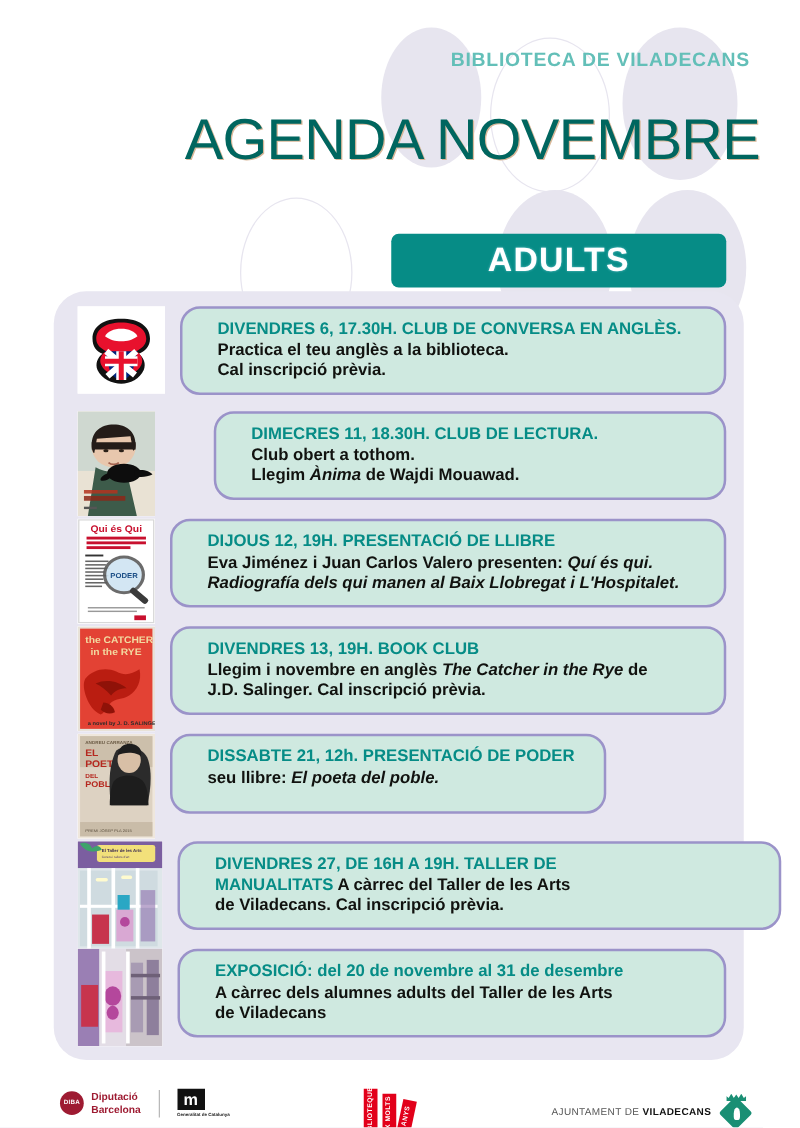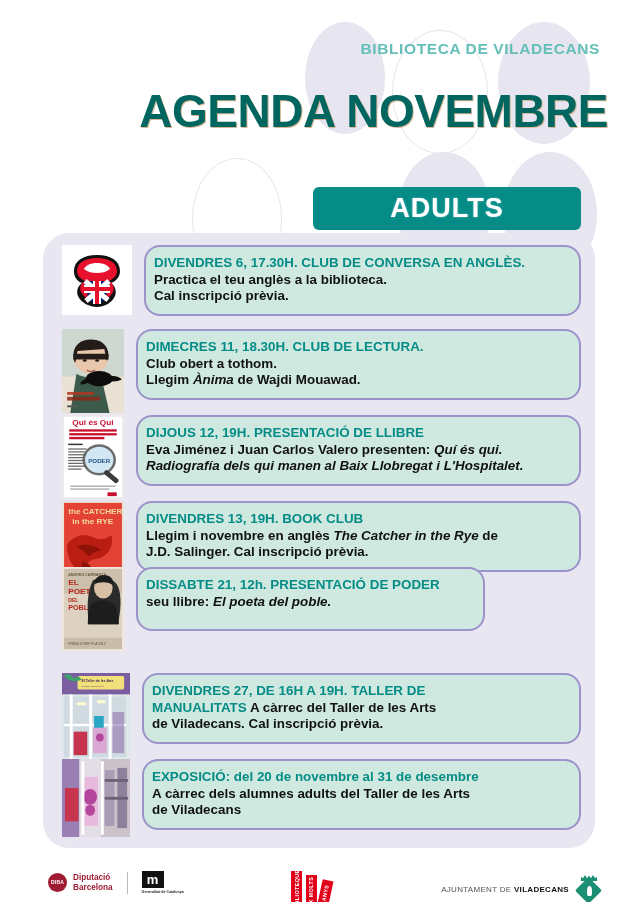--- a/index.html
+++ b/index.html
@@ -15,21 +15,21 @@
   .blob{position:absolute;border-radius:50%;background:#e7e5ef;}
   .blob.outline{background:transparent;border:1.5px solid #e7e5ef;}
 
   
   .kicker{
     position:absolute;left:0;right:40px;top:40px;text-align:right;
     font-size:15.5px;font-weight:bold;letter-spacing:.6px;color:#63bfb8;
   }
   .title{
     position:absolute;left:0;right:32px;top:88px;text-align:right;
-    font-size:46px;font-weight:bold;letter-spacing:-.5px;color:#00665f;
+    font-size:46px;font-weight:normal;letter-spacing:-.5px;color:#00665f;
     line-height:1;text-shadow:1px 1px 0 #d9b89a;
   }
   .section-banner{
     position:absolute;left:313px;top:187px;width:268px;height:43px;
     background:#068c86;border-radius:6px;
     display:flex;align-items:center;justify-content:center;
     color:#fff;font-size:27px;font-weight:bold;letter-spacing:1px;
     text-shadow:0 0 2px rgba(120,200,210,.9);
   }
 
@@ -43,21 +43,21 @@
   .rows{position:absolute;left:43px;top:233px;width:552px;}
   .row{position:relative;display:flex;align-items:flex-start;}
   .thumb{
     width:70px;flex:0 0 70px;margin-left:19px;
     background:#fff;overflow:hidden;position:relative;
   }
   .thumb-inner{position:relative;width:100%;height:100%;overflow:hidden;}
   .card{
     flex:1 1 auto;margin-left:12px;margin-right:14px;
     background:#cfe9e0;border:2px solid #9b93c9;border-radius:16px;
-    padding:8px 12px 9px 8px;box-sizing:border-box;
+    padding:8px 12px 9px 28px;box-sizing:border-box;
   }
   .card p{margin:0;font-size:13.4px;line-height:16.6px;color:#11120f;font-weight:bold;}
   .hl{color:#068c86;font-weight:bold;}
   .it{font-style:italic;}
 
   
   .footer{position:absolute;left:0;bottom:0;width:640px;height:42px;}
   .logo-dipu{position:absolute;left:48px;top:11px;display:flex;align-items:center;gap:6px;}
   .dipu-seal{
     width:19px;height:19px;border-radius:50%;background:#9e1b32;
@@ -141,21 +141,21 @@
         <path d="M35 36 L35 59 M22 44 L48 44" stroke="#fff" stroke-width="8"></path>
         <path d="M35 36 L35 59 M22 44 L48 44" stroke="#e8112d" stroke-width="4"></path>
       </g>
     </svg></div>
         </div>
         <div class="card" style="min-height: 64px;">
           <p><span class="hl">DIVENDRES 6, 17.30H. CLUB DE CONVERSA  EN ANGLÈS.</span><span> Practica el teu anglès a la biblioteca.</span></p>
           <p><span>Cal inscripció prèvia.</span></p>
         </div>
       </div>
-      <div class="row" style="position: absolute; left: 0px; top: 96px; width: 552px;">
+      <div class="row" style="position: absolute; left: 0px; top: 96px; width: 552px; gap: 35px;">
         <div class="thumb" style="flex: 0 0 62px; width: 62px; height: 84px;">
           <div class="thumb-inner">
     <svg viewBox="0 0 60 88" width="100%" height="100%" preserveAspectRatio="none">
       <rect width="60" height="88" fill="#e9e2d4"></rect>
       <rect width="60" height="50" fill="#cfd8d0"></rect>
       <circle cx="28" cy="30" r="17" fill="#e8c7ad"></circle>
       <path d="M11 28c0-11 7-17 17-17s17 6 17 17c0 3-1 5-2 5l-2-12-26 2-2 12c-1 0-2-3-2-7z" fill="#241c18"></path>
       <path d="M11 26h34v6H11z" fill="#241c18"></path>
       <ellipse cx="22" cy="33" rx="2" ry="1.4" fill="#2b2018"></ellipse>
       <ellipse cx="34" cy="33" rx="2" ry="1.4" fill="#2b2018"></ellipse>
@@ -223,21 +223,21 @@
       <path d="M20 64c4 0 8 3 9 8-4 2-8 1-11-2z" fill="#8f1208"></path>
       <text x="8" y="83" font-size="4.4" font-weight="bold" fill="#2b2b2b" font-family="Liberation Sans, sans-serif">a novel by J. D. SALINGER</text>
     </svg></div>
         </div>
         <div class="card" style="min-height: 64px;">
           <p><span class="hl">DIVENDRES 13, 19H. BOOK CLUB</span></p>
           <p><span>Llegim i novembre en anglès </span><span class="it">The Catcher in the Rye</span><span> de</span></p>
           <p><span>J.D. Salinger. Cal inscripció prèvia.</span></p>
         </div>
       </div>
-      <div class="row" style="position: absolute; left: 0px; top: 334px; width: 456px;">
+      <div class="row" style="position: absolute; left: 0px; top: 354px; width: 456px;">
         <div class="thumb" style="flex: 0 0 62px; width: 62px; height: 84px;">
           <div class="thumb-inner">
     <svg viewBox="0 0 60 88" width="100%" height="100%" preserveAspectRatio="none">
       <rect width="60" height="88" fill="#efe7dc"></rect>
       <rect x="2" y="2" width="56" height="84" fill="#ddd2c2"></rect>
       <rect x="2" y="2" width="56" height="26" fill="#ccbfab"></rect>
       <text x="6" y="9" font-size="3.6" font-weight="bold" fill="#6b5b45" font-family="Liberation Sans, sans-serif">ANDREU CARRANZA</text>
       <text x="6" y="19" font-size="8" font-weight="bold" fill="#b5281f" font-family="Liberation Sans, sans-serif">EL</text>
       <text x="6" y="28" font-size="8" font-weight="bold" fill="#b5281f" font-family="Liberation Sans, sans-serif">POETA</text>
       <text x="6" y="37" font-size="5" font-weight="bold" fill="#b5281f" font-family="Liberation Sans, sans-serif">DEL</text>
@@ -248,21 +248,21 @@
       <path d="M28 40c4-6 16-7 22-1 4 4 5 14 5 21H25c0-8 1-16 3-20z" fill="#1d1d1d"></path>
       <rect x="2" y="74" width="56" height="12" fill="#c9bca8"></rect>
       <text x="6" y="82" font-size="3.2" fill="#5e5240" font-family="Liberation Sans, sans-serif">PREMI JOSEP PLA 2015</text>
     </svg></div>
         </div>
         <div class="card" style="min-height: 64px;">
           <p><span class="hl">DISSABTE 21, 12h. PRESENTACIÓ DE PODER</span></p>
           <p><span>seu llibre:  </span><span class="it">El poeta del poble.</span></p>
         </div>
       </div>
-      <div class="row" style="position: absolute; left: 0px; top: 440px; width: 552px;">
+      <div class="row" style="position: absolute; left: 0px; top: 440px; width: 596px;">
         <div class="thumb" style="flex: 0 0 68px; width: 68px; height: 86px;">
           <div class="thumb-inner">
     <svg viewBox="0 0 70 88" width="100%" height="100%" preserveAspectRatio="none">
       <rect width="70" height="88" fill="#b7a8c6"></rect>
       <rect x="0" y="0" width="70" height="22" fill="#7b5ea0"></rect>
       <rect x="16" y="3" width="48" height="14" rx="2" fill="#f2e07a"></rect>
       <text x="20" y="9" font-size="3.6" font-weight="bold" fill="#3a2a52" font-family="Liberation Sans, sans-serif">El Taller de les Arts</text>
       <text x="20" y="14" font-size="2.6" fill="#5a4472" font-family="Liberation Sans, sans-serif">Cursos i tallers d'art</text>
       <path d="M2 2c4-2 9 0 10 4 2-3 7-3 8 1-5 2-13 3-18-5z" fill="#3ea36b"></path>
       <rect x="0" y="22" width="70" height="66" fill="#dfe7ea"></rect>

